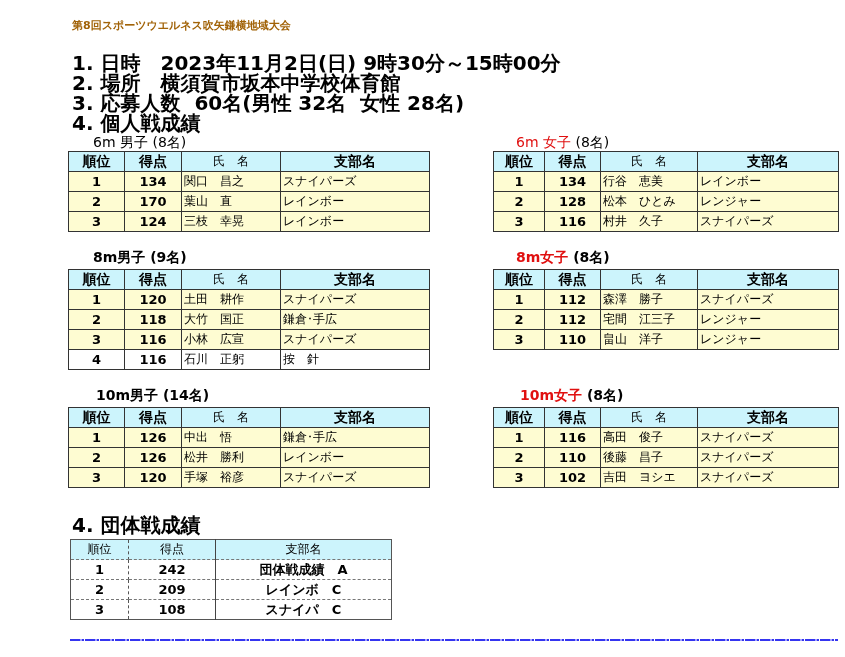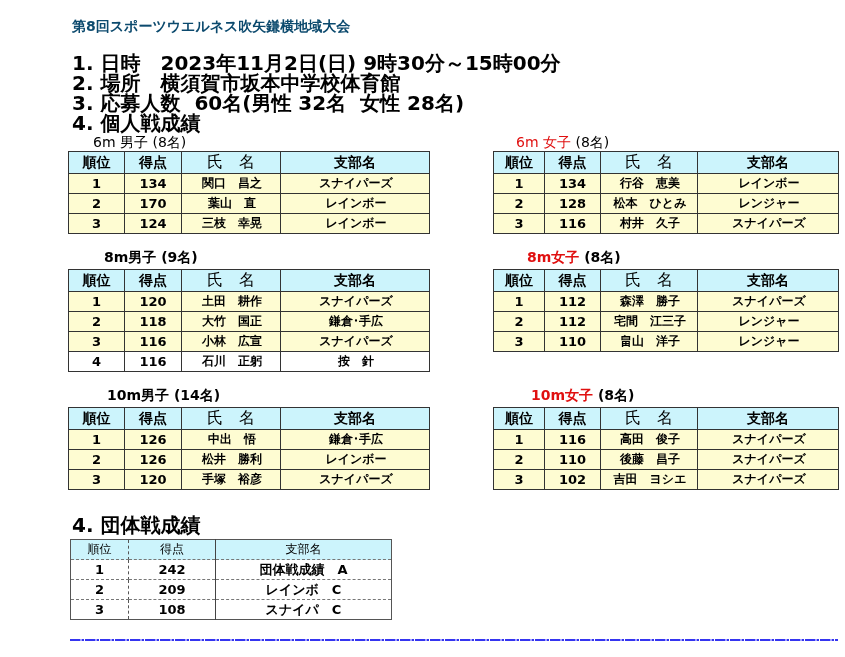--- a/index.html
+++ b/index.html
@@ -1,30 +1,30 @@
 <!DOCTYPE html>
 <html><head>
 <meta charset="utf-8">
 <style>
   html, body { margin:0; padding:0; background:#ffffff; }
   body { width:845px; height:657px; position:relative; overflow:hidden;
          font-family:"DejaVu Sans","Liberation Sans",sans-serif; color:#000; }
-  .title { position:absolute; left:72px; top:18px; font-size:14px; font-weight:bold; color:#0c4a6e; letter-spacing:0px; }
+  .title { position:absolute; left:72px; top:18px; font-size:11px; font-weight:bold; color:#a16207; letter-spacing:0px; }
   .info { position:absolute; left:72px; font-size:20px; font-weight:bold; white-space:pre; }
   .caption { position:absolute; font-size:14px; white-space:pre; }
-  .caption.bold { font-weight:bold;margin-left:11px; }
+  .caption.bold { font-weight:bold; }
   .caption .red { color:#e01010; }
   table.res { position:absolute; border-collapse:collapse; font-size:12px; }
   table.res td, table.res th { border:1px solid #333; height:19px; padding:0; }
   table.res th { background:#ccf4fc; font-weight:bold; font-size:14px; text-align:center; }
-  table.res th.nm { font-weight:normal; font-size:16px; }
+  table.res th.nm { font-weight:normal; font-size:12px; }
   table.res td { background:#fefcd2; }
   table.res tr.white td { background:#ffffff; }
   table.res td.c { text-align:center; font-weight:bold; font-size:13px; }
-  table.res td.l { text-align:center; padding-left:2px;font-weight:bold; }
+  table.res td.l { text-align:left; padding-left:2px; }
   table.res { border:1.5px solid #222; }
   table.team { position:absolute; left:70px; top:539px; border-collapse:collapse; font-size:13px; border:1px solid #555; }
   table.team th, table.team td { border-left:1px dashed #555; border-right:1px dashed #555; border-bottom:1px dashed #777; height:19px; padding:0; text-align:center; }
   table.team th { background:#ccf4fc; font-weight:normal; font-size:12px; }
   table.team td { font-weight:bold; }
   table.team th:nth-child(2), table.team td:nth-child(2) { border-right:1px solid #444; }
   .hr { position:absolute; left:70px; top:639px; width:768px; height:2px;
         background:repeating-linear-gradient(90deg,#3535f0 0 10px,#a0a0ff 10px 12px,#3535f0 12px 14px,#ffffff 14px 15px); }
 </style>
 </head>

